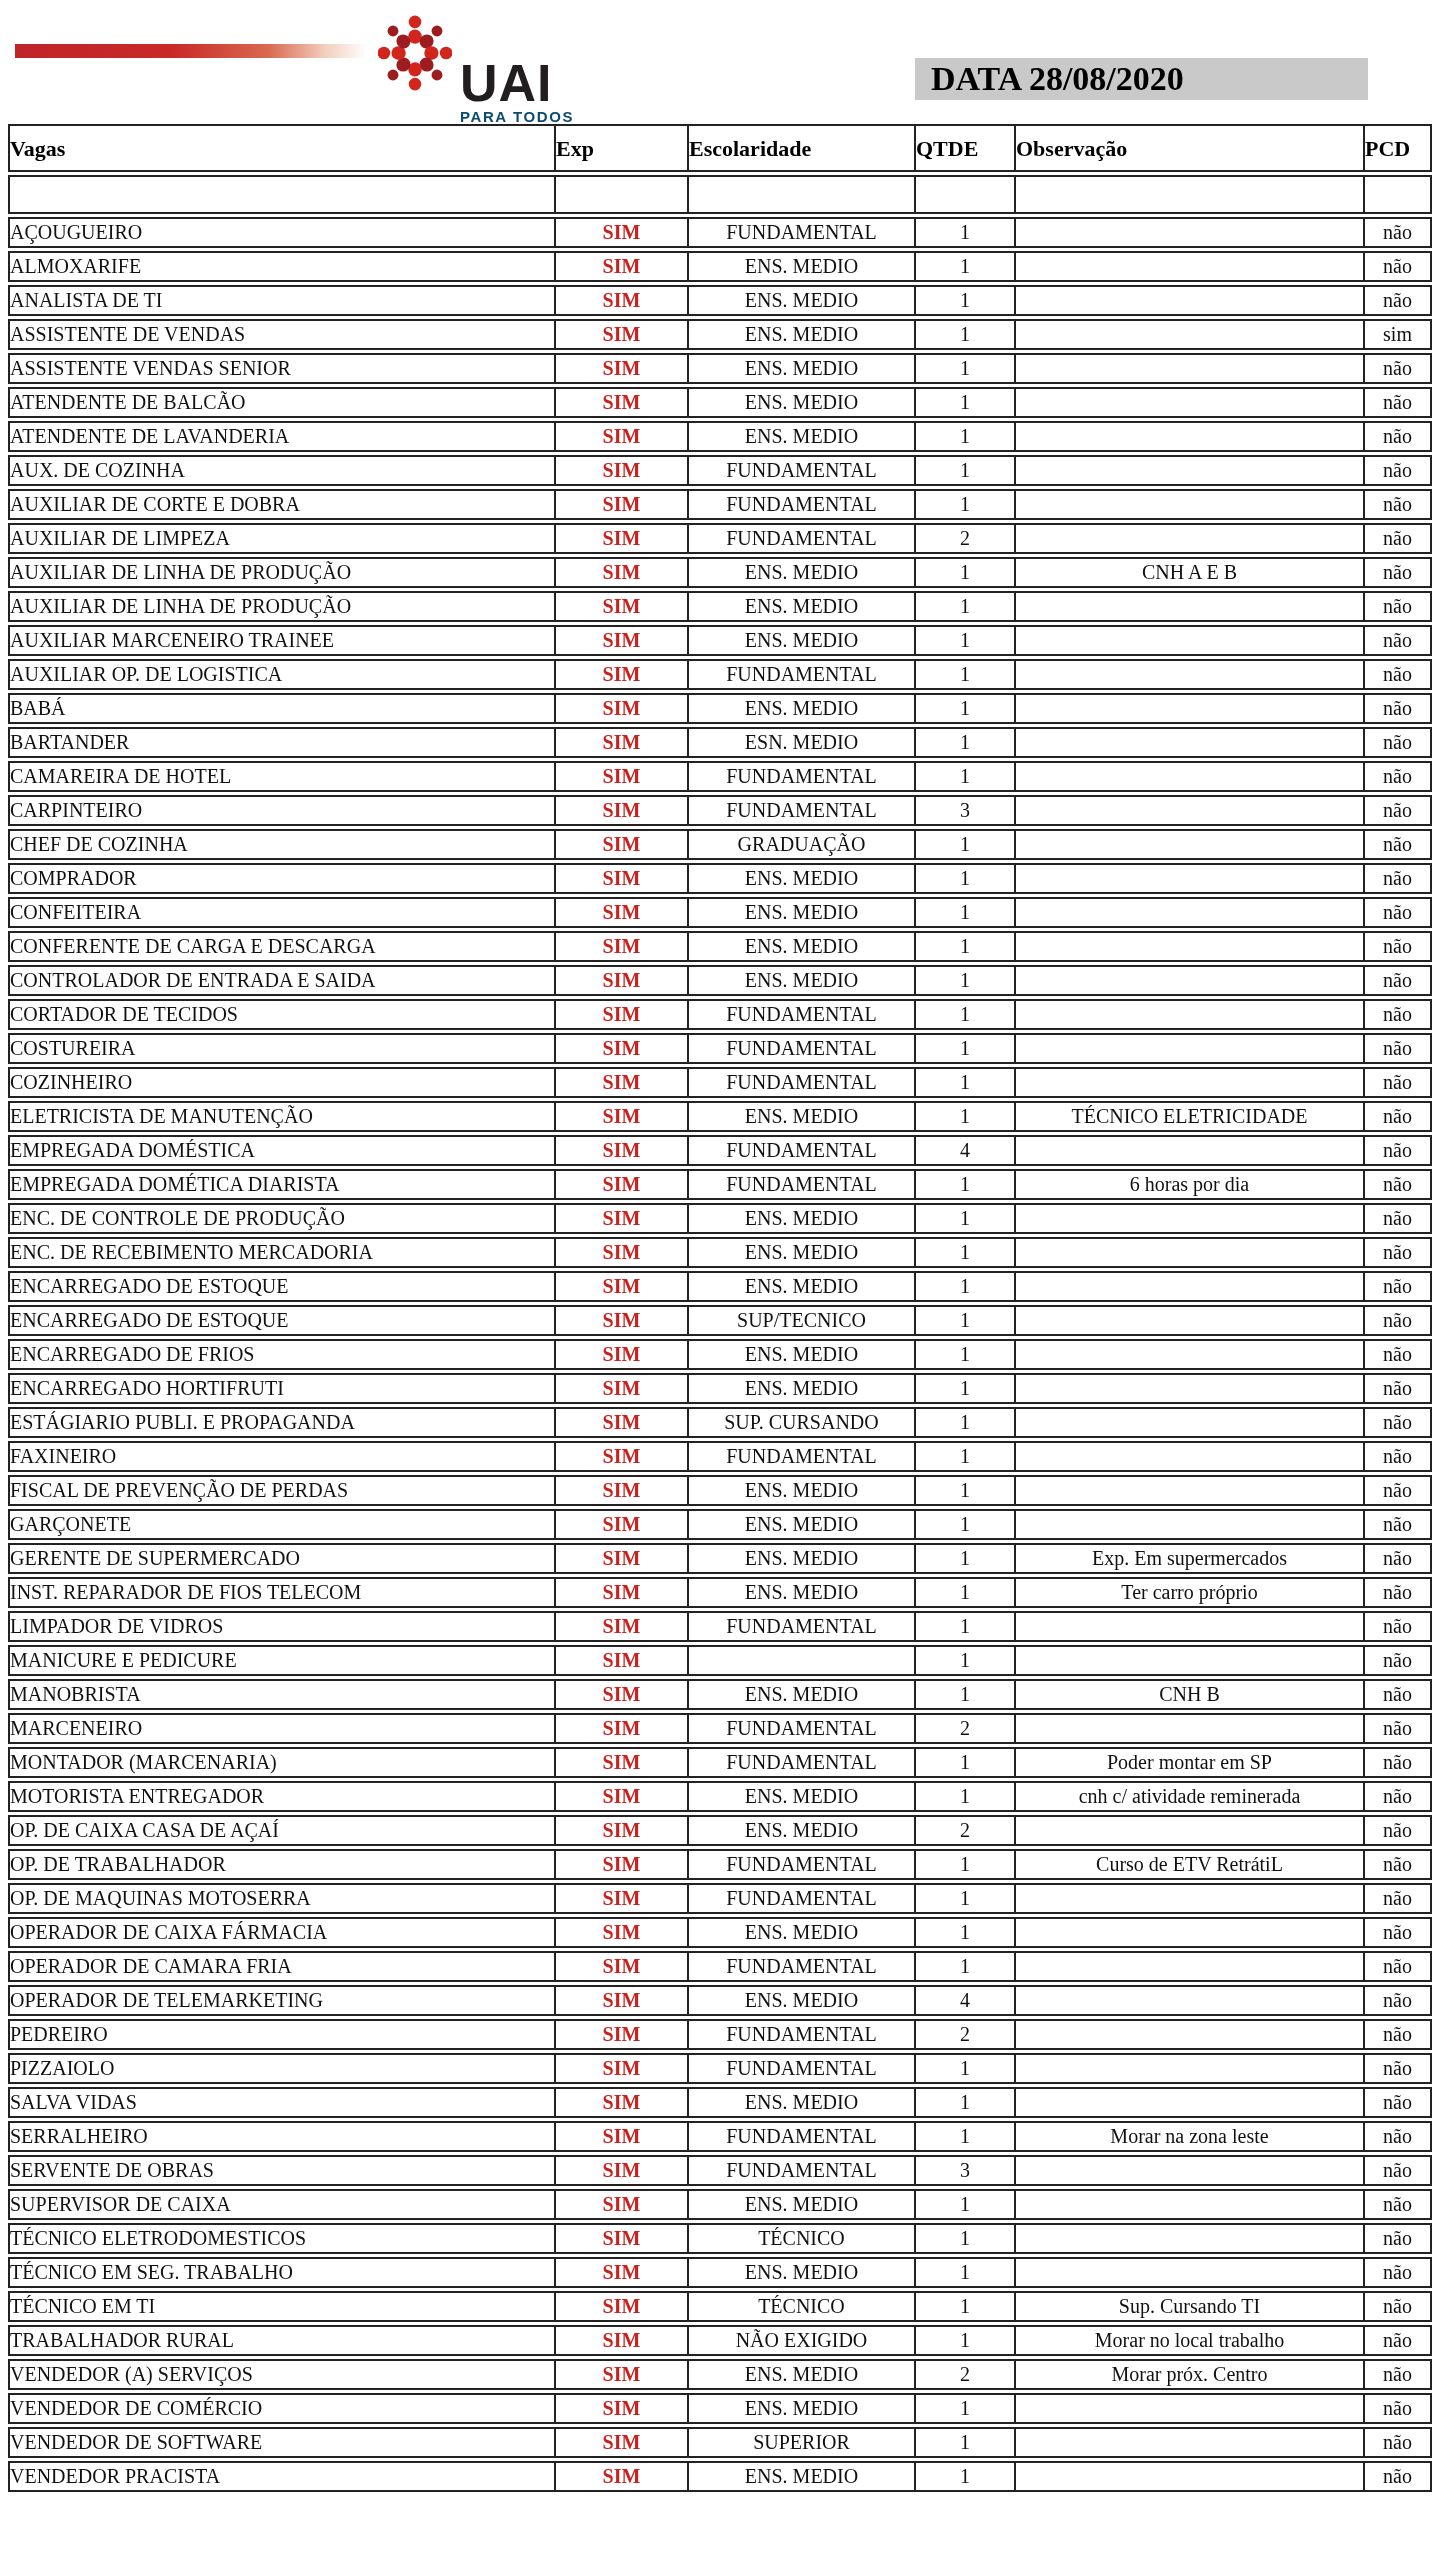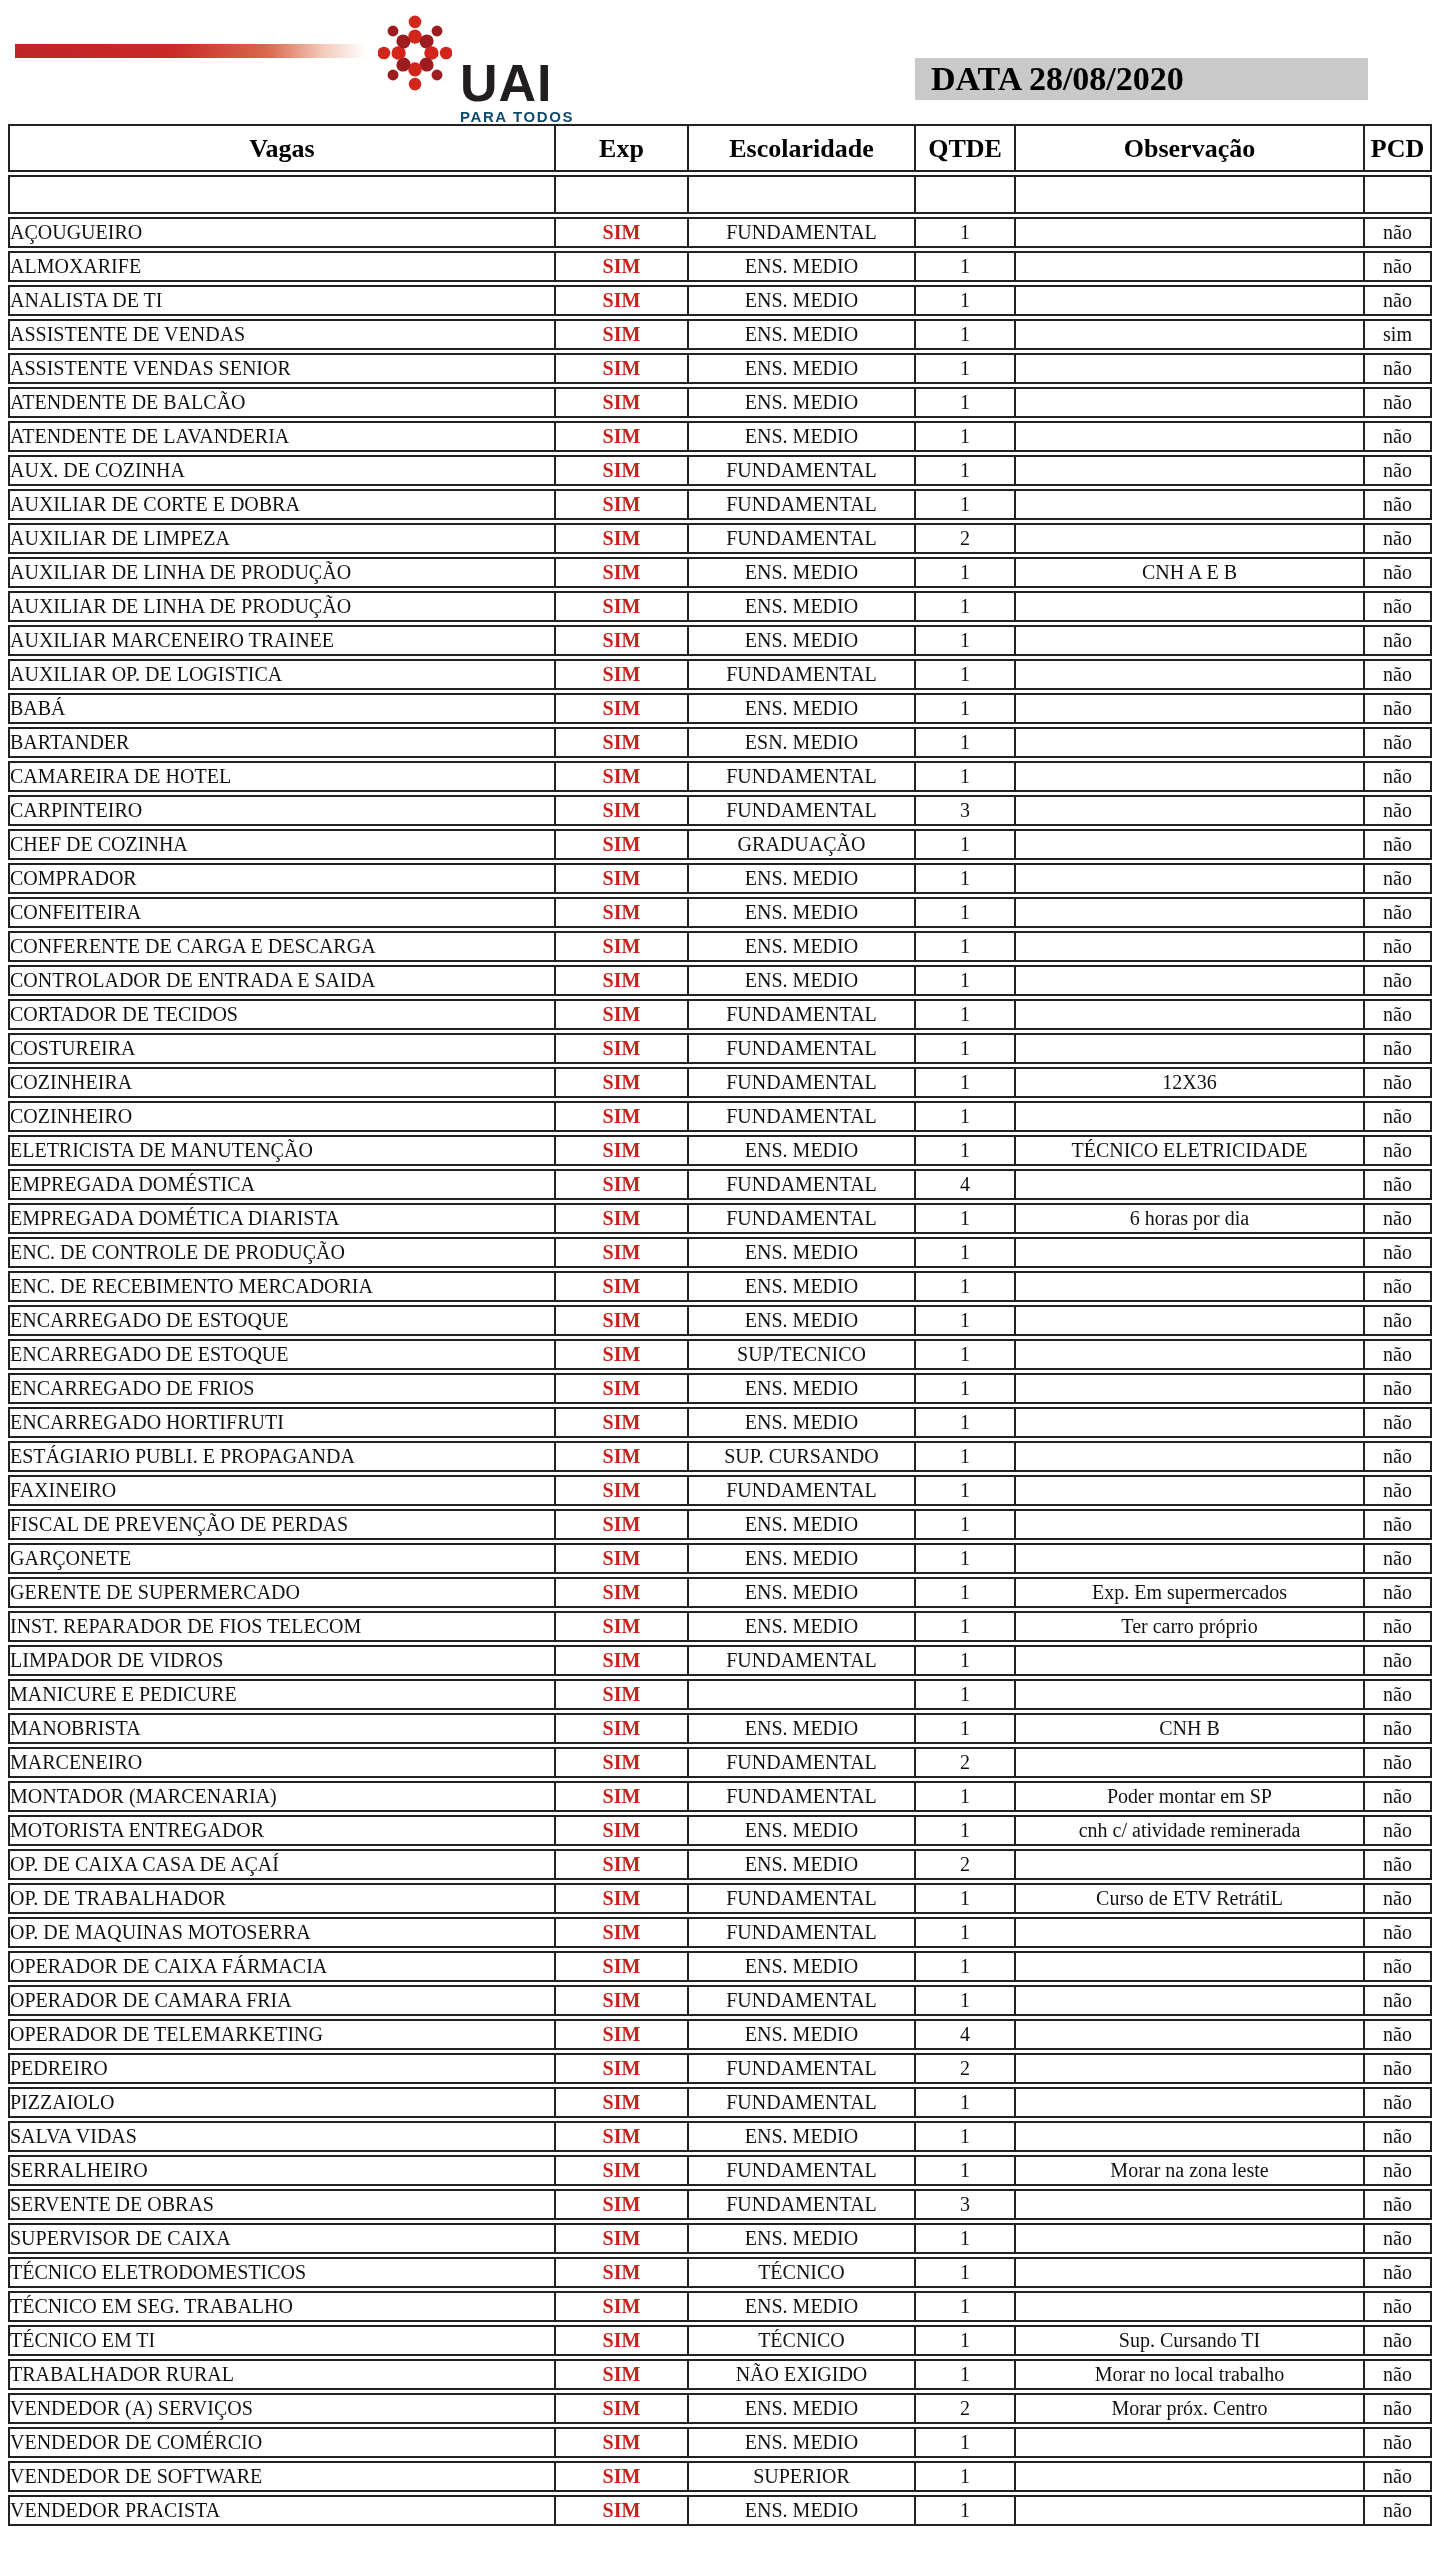--- a/index.html
+++ b/index.html
@@ -27,21 +27,21 @@
     position:absolute;left:8px;top:121px;width:1424px;
     border-collapse:separate;border-spacing:0 3px;table-layout:fixed;
   }
   table.vagas th,table.vagas td{
     box-sizing:border-box;overflow:hidden;white-space:nowrap;
     border-top:2px solid #222;border-bottom:2px solid #222;border-right:2px solid #222;
     padding:0;
   }
   table.vagas th:first-child,table.vagas td:first-child{border-left:2px solid #222;}
   table.vagas thead th{
-    height:48px;font-size:26px;font-weight:bold;text-align:center;line-height:29px;color:#000;
+    height:48px;font-size:22px;font-weight:bold;text-align:left;line-height:29px;color:#000;
   }
   tr.spacer-row td{height:39px;}
   tr.data-row td{height:31px;font-size:20px;line-height:27px;}
   td.cell-vaga{text-align:left;padding-left:5px;}
   td.cell-exp{text-align:center;font-weight:bold;}
   td.cell-esc{text-align:center;}
   td.cell-qtde{text-align:center;}
   td.cell-obs{text-align:center;font-size:19px;}
   td.cell-pcd{text-align:center;}
 </style>
@@ -317,28 +317,20 @@
       </tr>
       <tr class="data-row">
         <td class="cell-vaga">COSTUREIRA</td>
         <td class="cell-exp" style="color: rgb(201, 33, 30);">SIM</td>
         <td class="cell-esc">FUNDAMENTAL</td>
         <td class="cell-qtde">1</td>
         <td class="cell-obs"></td>
         <td class="cell-pcd">não</td>
       </tr>
       <tr class="data-row">
-        <td class="cell-vaga">COZINHEIRA</td>
-        <td class="cell-exp" style="color: rgb(201, 33, 30);">SIM</td>
-        <td class="cell-esc">FUNDAMENTAL</td>
-        <td class="cell-qtde">1</td>
-        <td class="cell-obs">12X36</td>
-        <td class="cell-pcd">não</td>
-      </tr>
-      <tr class="data-row">
         <td class="cell-vaga">COZINHEIRO</td>
         <td class="cell-exp" style="color: rgb(201, 33, 30);">SIM</td>
         <td class="cell-esc">FUNDAMENTAL</td>
         <td class="cell-qtde">1</td>
         <td class="cell-obs"></td>
         <td class="cell-pcd">não</td>
       </tr>
       <tr class="data-row">
         <td class="cell-vaga">ELETRICISTA DE MANUTENÇÃO</td>
         <td class="cell-exp" style="color: rgb(201, 33, 30);">SIM</td>

